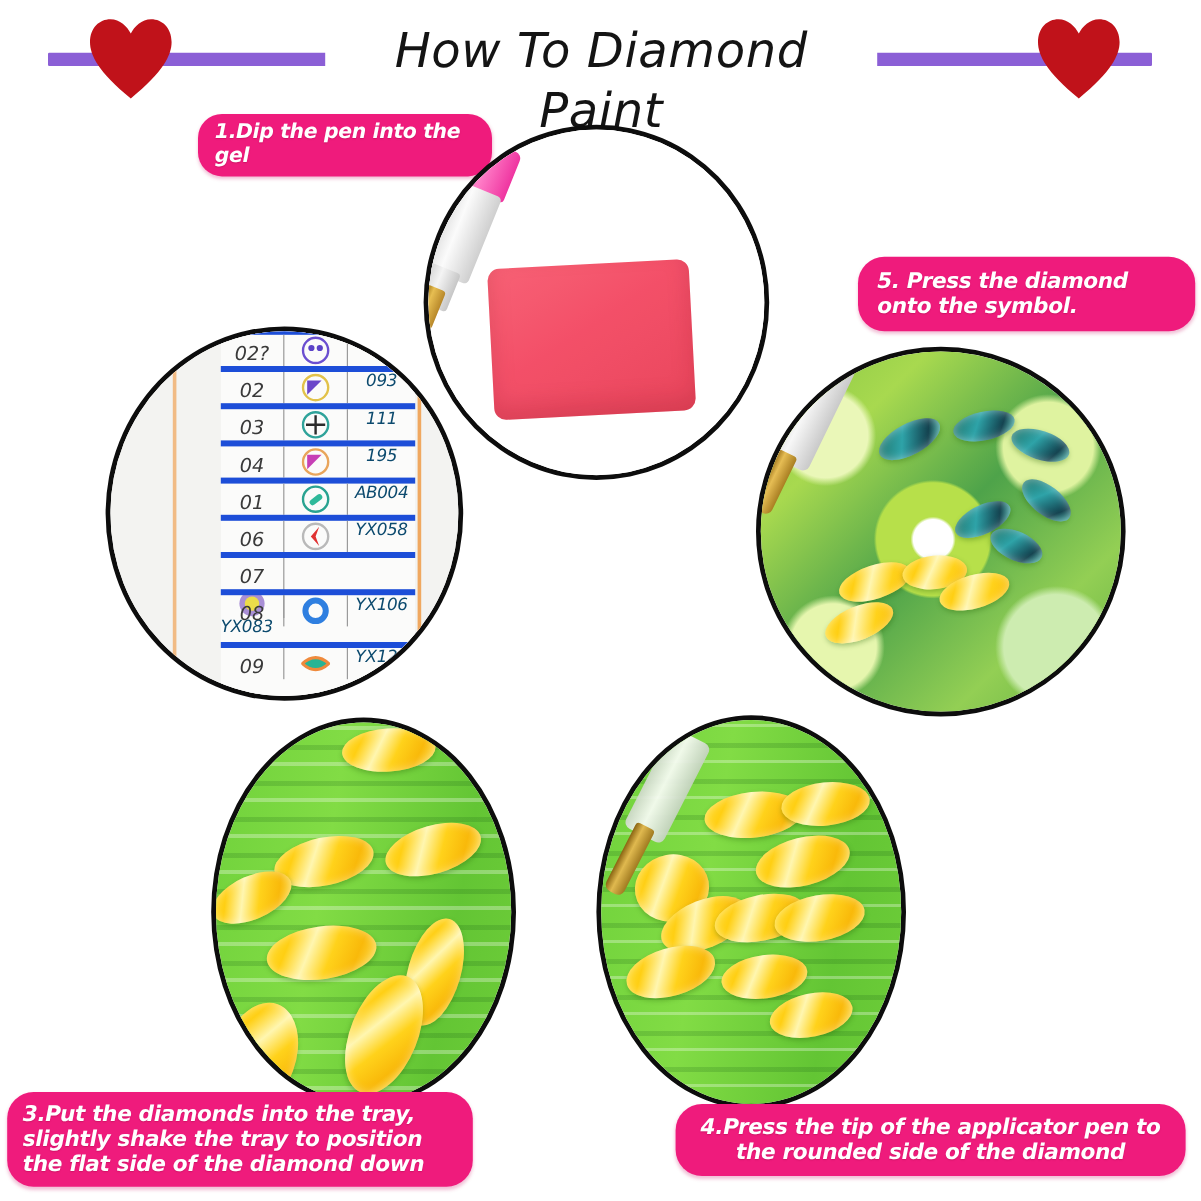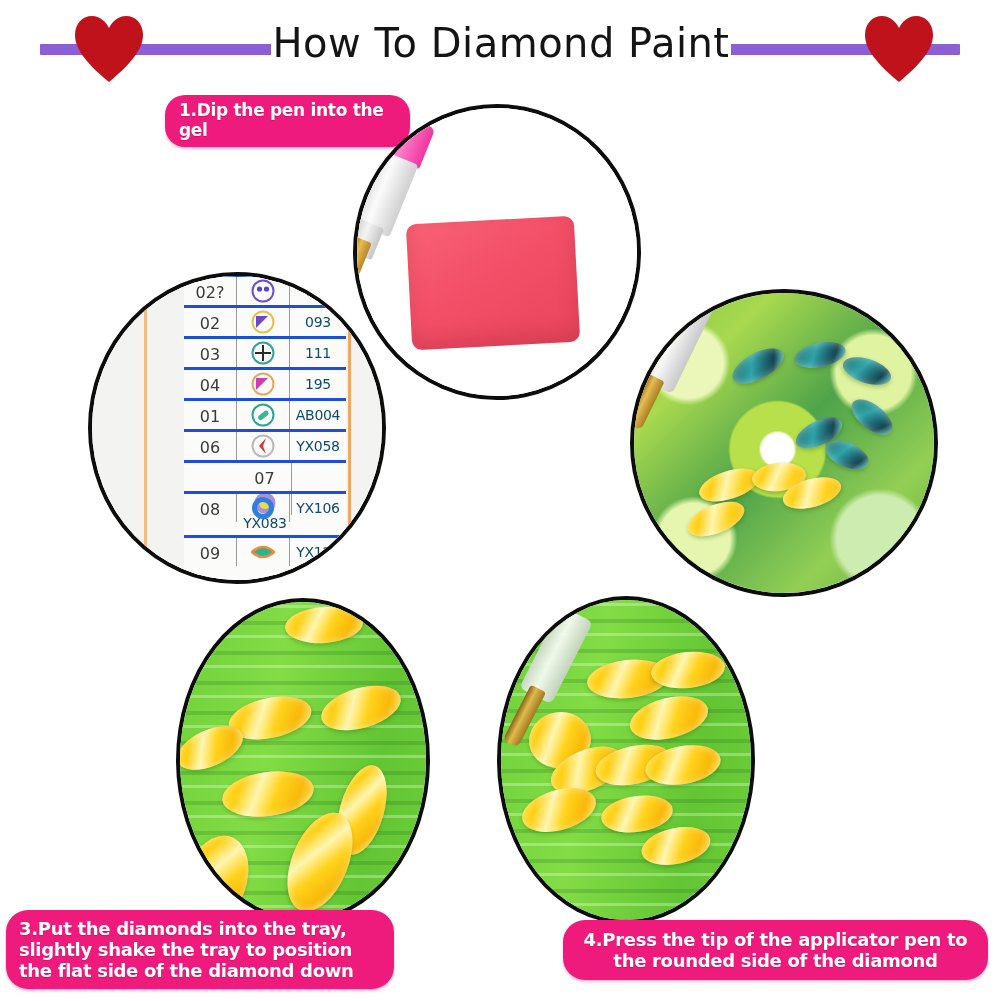--- a/index.html
+++ b/index.html
@@ -3,21 +3,21 @@
 <meta charset="utf-8">
 <style>
   html,body{margin:0;padding:0;}
   body{
     width:1001px;height:1001px;
     background:#ffffff;
     font-family:"Liberation Sans", sans-serif;
     overflow:hidden;
     position:relative;
   }
-  #stage{position:absolute;left:0;top:0;width:1001px;height:1001px;}
+  #stage{position:absolute;left:0;top:0;width:1001px;height:1001px;font-style:italic;}
 
   
   .hdr-bar{
     position:absolute;left:40px;top:44px;width:920px;height:11px;
     background:#8b5fd6;border-radius:1px;
   }
   .hdr-heart{position:absolute;width:74px;height:70px;}
   .hdr-heart.left{left:72px;top:14px;}
   .hdr-heart.right{left:862px;top:14px;}
   .hdr-title{
@@ -92,22 +92,22 @@
   }
   .chart-strip{
     position:absolute;left:92px;top:-8px;width:162px;height:330px;
     background:#fbfbfa;
   }
   .chart-edge{position:absolute;top:-10px;width:3px;height:340px;background:#f0a860;}
   .chart-edge.l{left:52px;opacity:.75;}
   .chart-edge.r{left:256px;}
   .crow{
     position:absolute;left:92px;width:162px;height:31px;
-    border-top:3px solid #1d4ed8;
-    display:flex;align-items:center;
+    border-top:5px solid #1d4ed8;
+    display:flex;align-items:flex-start;
     box-sizing:border-box;
   }
   .crow .cnum{
     width:52px;text-align:center;font-size:16px;color:#3a3a3a;
     font-family:"DejaVu Sans", sans-serif;
     border-right:1px solid #9a9a9a;height:100%;line-height:31px;
   }
   .crow .csym{
     width:52px;height:100%;border-right:1px solid #9a9a9a;
     display:flex;align-items:center;justify-content:center;
@@ -288,20 +288,21 @@
               <svg class="sym" viewBox="0 0 24 24">
                 <path d="M1 12 Q12 2 23 12 Q12 22 1 12 Z" fill="#27b495" stroke="#ef8a3c" stroke-width="2.5"></path>
               </svg>
             </div>
             <div class="ccode">YX125</div>
           </div>
         </div>
     </div>
   </div>
 
+  <div class="pill" id="pill5">5.  Press the diamond onto the symbol.</div>
 
   <div class="bubble" id="ph5">
     <div class="inner">
       <div class="mandala"></div>
       <div id="mandala-gems">
           <div class="ygem" style="left: 96px; top: 60px; width: 56px; height: 26px; transform: rotate(-28deg); background: linear-gradient(120deg, rgb(31, 110, 98), rgb(46, 163, 168) 40%, rgb(19, 66, 79) 75%, rgb(79, 208, 192));"></div>
           <div class="ygem" style="left: 160px; top: 50px; width: 52px; height: 24px; transform: rotate(-12deg); background: linear-gradient(120deg, rgb(31, 110, 98), rgb(46, 163, 168) 40%, rgb(19, 66, 79) 75%, rgb(79, 208, 192));"></div>
           <div class="ygem" style="left: 208px; top: 66px; width: 50px; height: 24px; transform: rotate(18deg); background: linear-gradient(120deg, rgb(31, 110, 98), rgb(46, 163, 168) 40%, rgb(19, 66, 79) 75%, rgb(79, 208, 192));"></div>
           <div class="ygem" style="left: 214px; top: 112px; width: 48px; height: 24px; transform: rotate(38deg); background: linear-gradient(120deg, rgb(31, 110, 98), rgb(46, 163, 168) 40%, rgb(19, 66, 79) 75%, rgb(79, 208, 192));"></div>
           <div class="ygem" style="left: 160px; top: 128px; width: 50px; height: 24px; transform: rotate(-26deg); background: linear-gradient(120deg, rgb(31, 110, 98), rgb(46, 163, 168) 40%, rgb(19, 66, 79) 75%, rgb(79, 208, 192));"></div>

